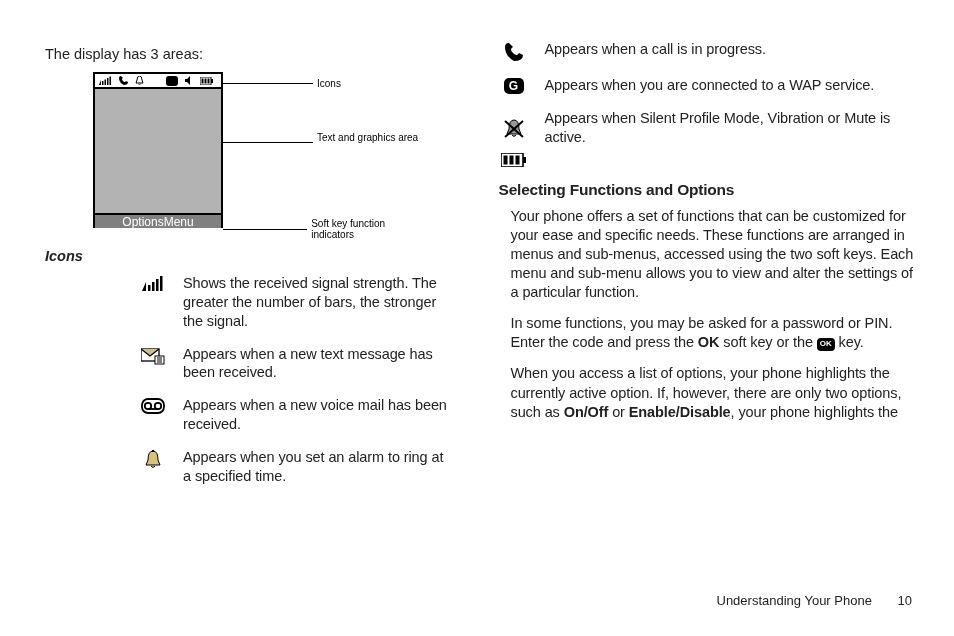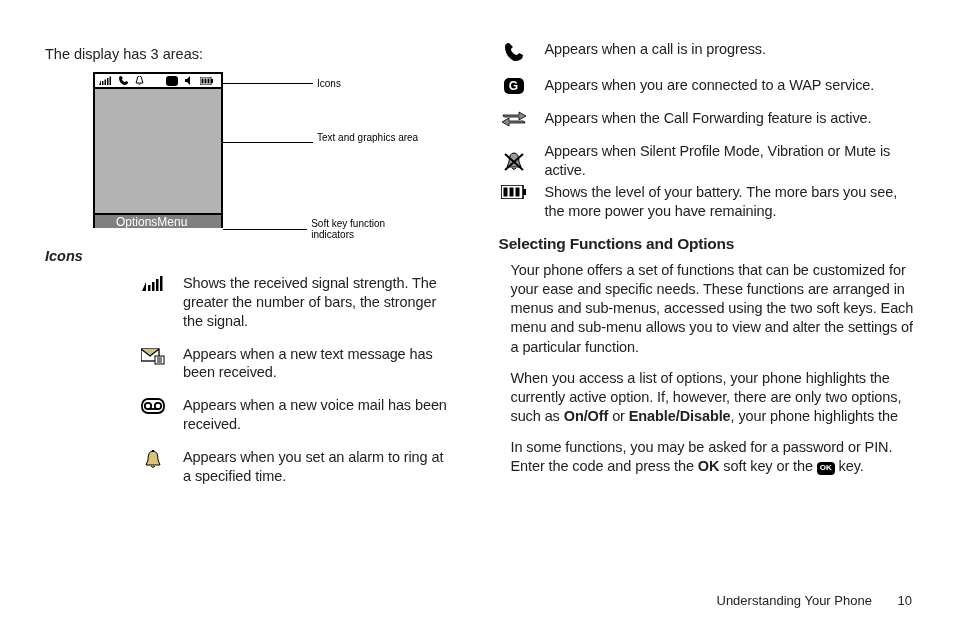--- a/index.html
+++ b/index.html
@@ -58,21 +58,21 @@
   .db-top span { font-size: 9px; line-height: 1; color:#000; }
   .db-mid {
     height: 124px;
     background: #b3b3b3;
   }
   .db-bot {
     height: 15px;
     border-top: 2px solid #000;
     background: #808080;
     display: flex;
-    justify-content: flex-start;
+    justify-content: center;
     align-items: center;
     padding: 0 21px;
     color: #fff;
     font-size: 12px;
   }
   .callout {
     position: absolute;
     display: flex;
     align-items: center;
     font-size: 10px;
@@ -287,28 +287,20 @@
         <div class="icon-text">Appears when a call is in progress.</div>
       </div>
 
       <div class="icon-row rightcol">
         <div class="icon-cell">
           <span class="g-badge">G</span>
         </div>
         <div class="icon-text">Appears when you are connected to a WAP service.</div>
       </div>
 
-      <div class="icon-row rightcol">
-        <div class="icon-cell">
-          <svg width="26" height="16" viewBox="0 0 26 16">
-              <path d="M2 4 H18 L18 1 L25 5 L18 9 L18 6 H4 Q2 6 2 4 M24 12 H8 L8 15 L1 11 L8 7 L8 10 H22 Q24 10 24 12" fill="#888" stroke="#000" stroke-width="0.8"></path>
-            </svg>
-        </div>
-        <div class="icon-text">Appears when the Call Forwarding feature is active.</div>
-      </div>
 
       <div class="icon-row rightcol" style="margin-bottom:4px">
         <div class="icon-cell" style="padding-top:10px">
           <svg width="22" height="20" viewBox="0 0 22 20">
               <path d="M11 1 Q16 1 16 10 L18 15 H4 L6 10 Q6 1 11 1" fill="#999" stroke="#000" stroke-width="1"></path>
               <path d="M9 16 Q11 19 13 16" fill="#999" stroke="#000" stroke-width="1"></path>
               <line x1="2" y1="2" x2="20" y2="18" stroke="#000" stroke-width="2"></line>
               <line x1="2" y1="18" x2="20" y2="2" stroke="#000" stroke-width="2"></line>
             </svg>
         </div>
@@ -318,34 +310,33 @@
       <div class="icon-row rightcol">
         <div class="icon-cell">
           <svg width="26" height="14" viewBox="0 0 26 14">
               <rect x="0" y="0" width="22" height="14" fill="none" stroke="#000" stroke-width="1.6"></rect>
               <rect x="22" y="4" width="3" height="6" fill="#000"></rect>
               <rect x="2.5" y="2.5" width="4" height="9" fill="#000"></rect>
               <rect x="8.5" y="2.5" width="4" height="9" fill="#000"></rect>
               <rect x="14.5" y="2.5" width="4" height="9" fill="#000"></rect>
             </svg>
         </div>
-        <div class="icon-text">Shows the level of your battery. The more bars you see, the more power you have remaining.</div>
       </div>
     </div>
 
     <h2 class="section">Selecting Functions and Options</h2>
 
     <p class="body-p">Your phone offers a set of functions that can be customized for your ease and specific needs. These functions are arranged in menus and sub-menus, accessed using the two soft keys. Each menu and sub-menu allows you to view and alter the settings of a particular function.</p>
+
+    <p class="body-p">
+      <span>In some functions, you may be asked for a password or PIN. Enter the code and press the </span><span class="b">OK</span><span> soft key or the </span><span class="ok-badge">OK</span><span> key.</span>
+    </p>
 
     <p class="body-p">
       <span>When you access a list of options, your phone highlights the currently active option. If, however, there are only two options, such as </span><span class="b">On/Off</span><span> or </span><span class="b">Enable/Disable</span><span>, your phone highlights the</span>
-    </p>
-
-    <p class="body-p">
-      <span>In some functions, you may be asked for a password or PIN. Enter the code and press the </span><span class="b">OK</span><span> soft key or the </span><span class="ok-badge">OK</span><span> key.</span>
     </p>
   </div>
 </div>
 
 <div class="footer">
   <span>Understanding Your Phone</span>
   <span class="pn">10</span>
 </div>
 
 </body></html>

